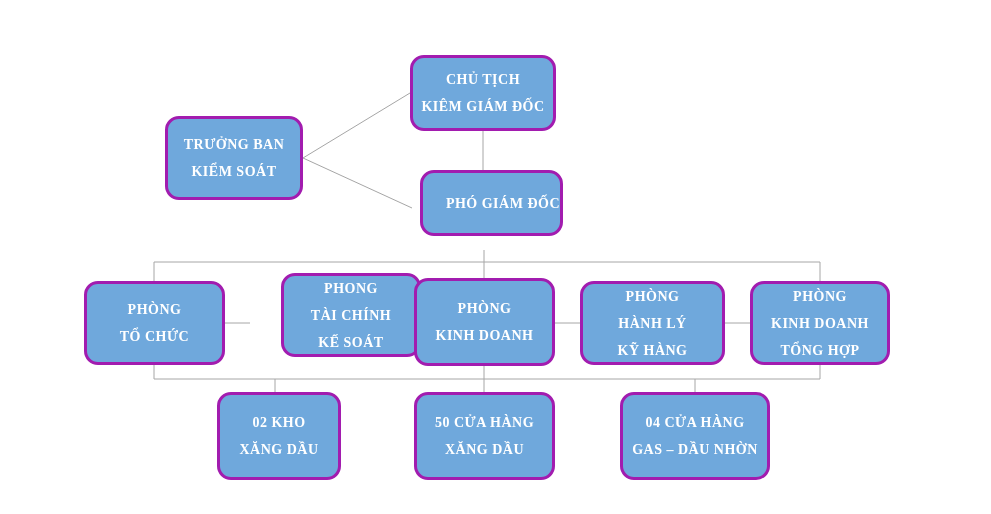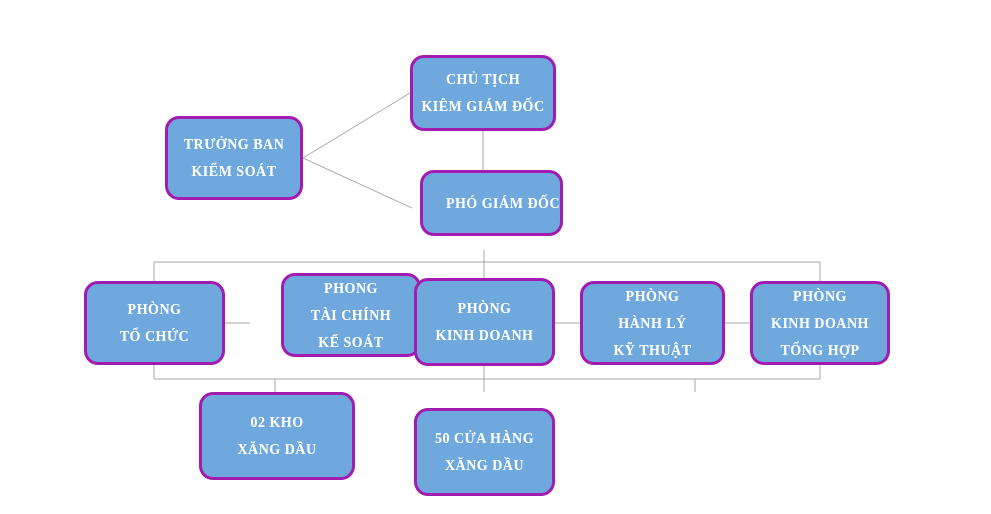--- a/index.html
+++ b/index.html
@@ -101,33 +101,37 @@
   </div>
 
   <div class="node" style="left:414px; top:278px; width:141px; height:88px;">
     <span>PHÒNG</span>
     <span>KINH DOANH</span>
   </div>
 
   <div class="node" style="left:580px; top:281px; width:145px; height:84px;">
     <span>PHÒNG</span>
     <span>HÀNH LÝ</span>
-    <span>KỸ THUẬT</span>
+    <span>KỸ HÀNG</span>
   </div>
 
   <div class="node" style="left:750px; top:281px; width:140px; height:84px;">
     <span>PHÒNG</span>
     <span>KINH DOANH</span>
     <span>TỔNG HỢP</span>
   </div>
 
-  <div class="node" style="left:199px; top:392px; width:156px; height:88px;">
+  <div class="node" style="left:217px; top:392px; width:124px; height:88px;">
     <span>02 KHO</span>
     <span>XĂNG DẦU</span>
   </div>
 
-  <div class="node" style="left:414px; top:392px; width:141px; height:88px;margin-top:16px;">
+  <div class="node" style="left:414px; top:392px; width:141px; height:88px;">
     <span>50 CỬA HÀNG</span>
     <span>XĂNG DẦU</span>
   </div>
 
+  <div class="node" style="left:620px; top:392px; width:150px; height:88px;">
+    <span>04 CỬA HÀNG</span>
+    <span>GAS – DẦU NHỜN</span>
+  </div>
 
 </div>
 
 </body></html>

